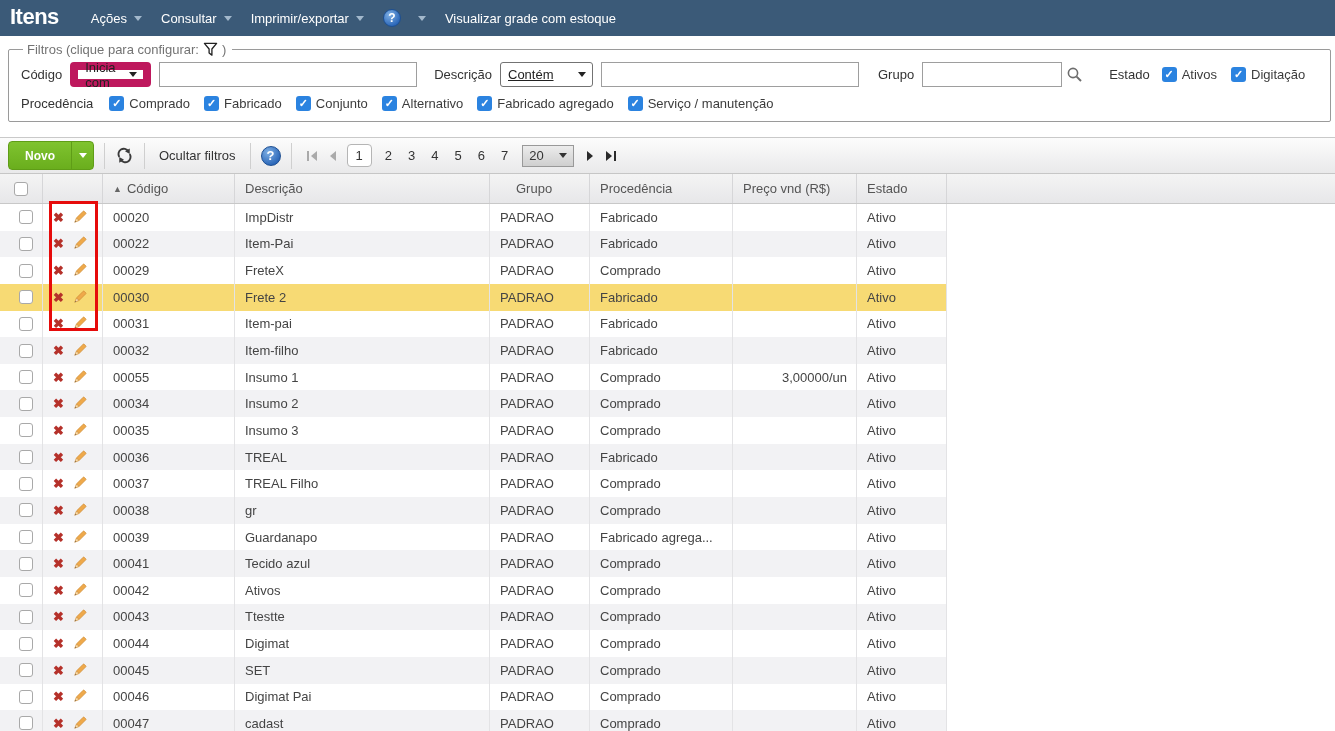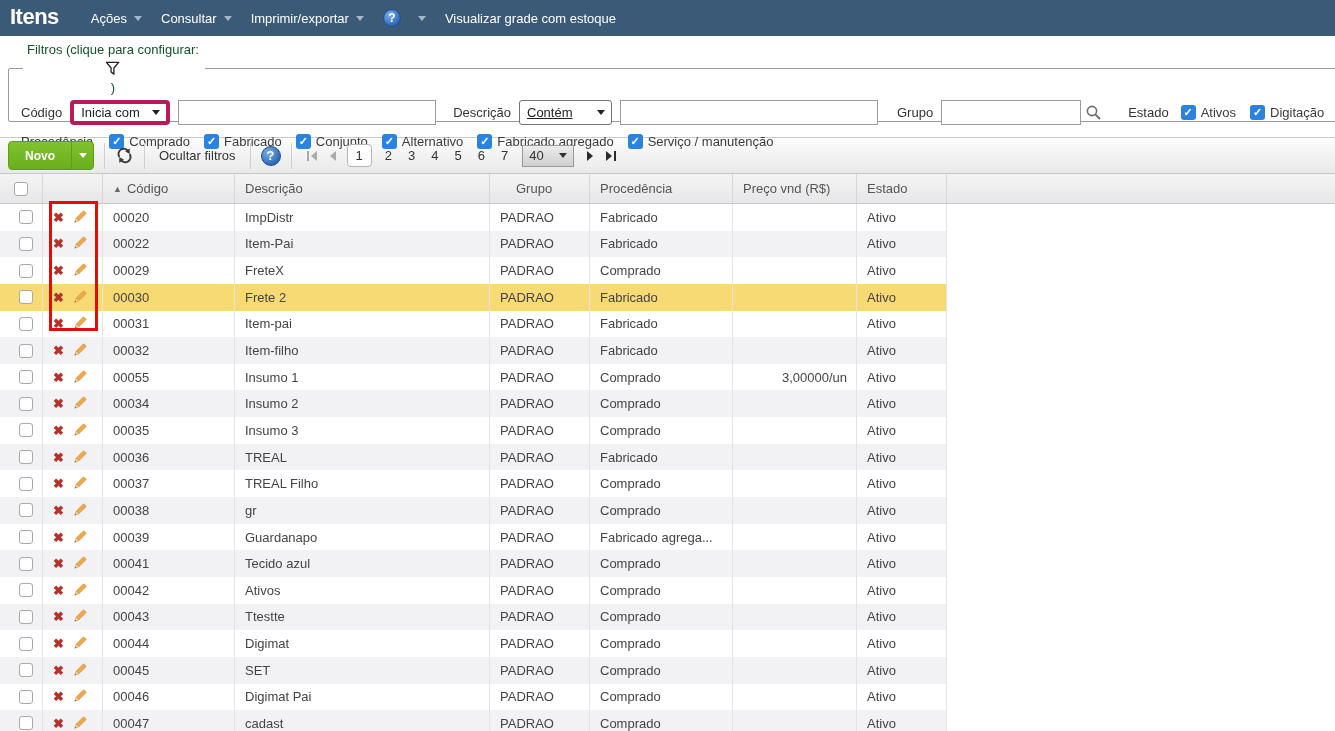--- a/index.html
+++ b/index.html
@@ -15,30 +15,30 @@
               border-top:5px solid #a3b8cc; margin-left:7px; display:inline-block; }
   .help-circle { width:18px; height:18px; border-radius:50%;
                  background:radial-gradient(circle at 35% 30%, #7fb0e4, #2a66b8 75%);
                  color:#fff; font-weight:bold; font-size:12px; display:flex;
                  align-items:center; justify-content:center; border:1px solid #1d4f92; }
 
   
   .filters-panel { height:95px; background:#fff; }
   fieldset.filters { margin:6px 4px 0 8px; height:80px; border:1px solid #9a9a9a;
                      border-radius:2px; padding:2px 10px 0 12px; }
-  legend.filters-legend { font-size:13px; color:#14532d; padding:0 6px 0 4px; display:flex;
-                          align-items:center; gap:4px; margin-left:2px;flex-direction:column; }
+  legend.filters-legend { font-size:13px; color:#737373; padding:0 6px 0 4px; display:flex;
+                          align-items:center; gap:4px; margin-left:2px; }
   .frow { display:flex; align-items:center; font-size:13px; color:#333; }
   .frow1 { margin-top:3px; }
   .frow2 { margin-top:9px; }
   .flabel { margin-right:8px; white-space:nowrap; }
   .fselect { height:25px; background:#fff; display:flex; align-items:center;
              justify-content:space-between; padding:0 6px 0 7px; font-size:13px; color:#222;
              cursor:pointer; }
-  .fselect.focused { border:4px solid #be185d; border-radius:4px; width:100px; }
+  .fselect.focused { border:8px solid #be185d; border-radius:4px; width:81px; }
   .fselect.normal  { border:1px solid #737373; border-radius:3px; width:93px;text-decoration:underline; }
   .sel-chev { width:0; height:0; border-left:4px solid transparent; border-right:4px solid transparent;
               border-top:5px solid #222; margin-left:6px; }
   .ftext { height:25px; border:1px solid #9e9e9e; background:#fff; font-size:13px;
            padding:0 5px; font-family:"Liberation Sans", sans-serif; }
   .cbx { width:15px; height:15px; border-radius:3px; background:#2b83e0; display:inline-flex;
          align-items:center; justify-content:center; color:#fff; font-size:11px; font-weight:bold;
          margin-right:5px; flex:none; cursor:pointer; }
   .cbx-label { margin-right:14px; white-space:nowrap; color:#3c3c3c; }
   .searchbtn { margin-left:4px; cursor:pointer; display:flex; align-items:center; }
@@ -238,21 +238,21 @@
       <span id="page-numbers" style="display:flex; align-items:center; gap:10px;">
           <span class="pg-num current">1</span>
           <span class="pg-num">2</span>
           <span class="pg-num">3</span>
           <span class="pg-num">4</span>
           <span class="pg-num">5</span>
           <span class="pg-num">6</span>
           <span class="pg-num">7</span>
         </span>
       <span class="pg-size">
-        <span>40</span>
+        <span>20</span>
         <span class="sel-chev"></span>
       </span>
       <span class="pg-ic">
         <svg width="10" height="12" viewBox="0 0 10 12">
           <polygon points="2,1 8,6 2,11" fill="#2b2b2b"></polygon>
         </svg>
       </span>
       <span class="pg-ic">
         <svg width="13" height="12" viewBox="0 0 13 12">
           <polygon points="2,1 8,6 2,11" fill="#2b2b2b"></polygon>

